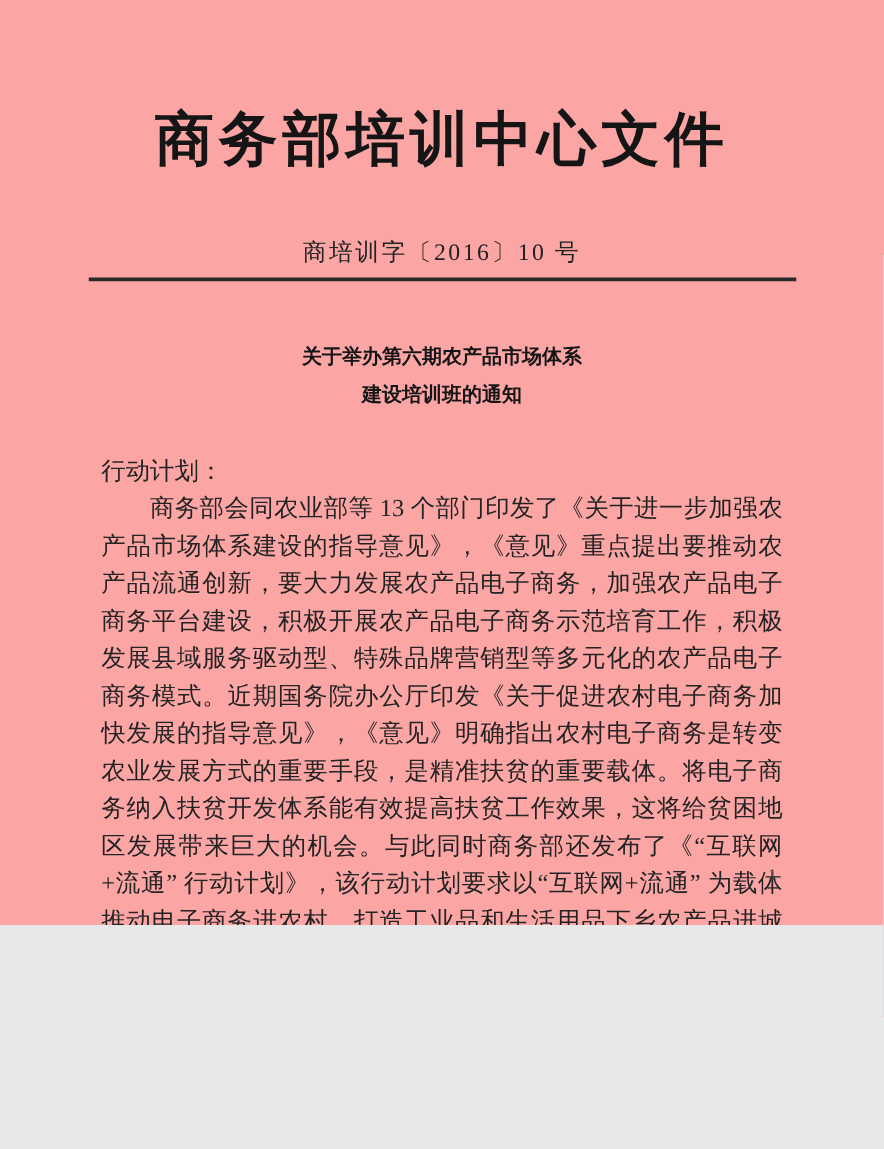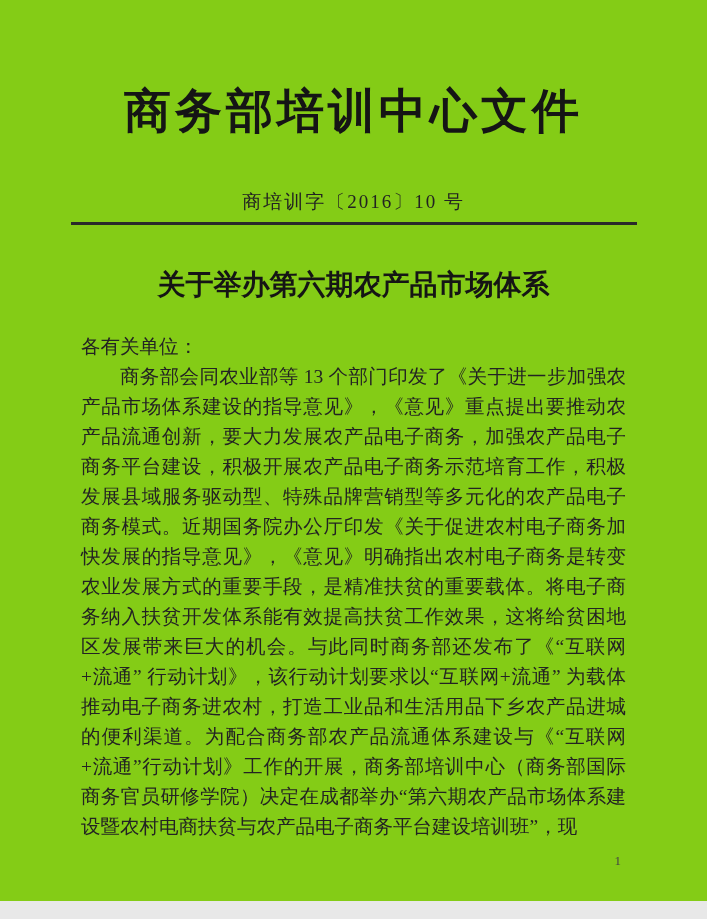--- a/index.html
+++ b/index.html
@@ -1,22 +1,22 @@
 <!DOCTYPE html>
 <html><head>
 <meta charset="utf-8">
 <style>
   * { margin: 0; padding: 0; box-sizing: border-box; }
   html, body { background: #e8e8e8; }
   .page {
     position: relative;
     width: 707px;
-    height: 901px;
+    height: 740px;
     margin: 0 auto;
-    background: #84cc16;
+    background: #fca5a5;
     color: #1c1c1c;
     font-family: "Liberation Serif", "DejaVu Serif", serif;
     overflow: hidden;
   }
   .doc-title {
     margin-top: 80px;
     text-align: center;
     font-size: 47px;
     font-weight: bold;
     letter-spacing: 4px;
@@ -33,21 +33,21 @@
   .header-rule {
     width: 566px;
     margin: 7px auto 0 auto;
     border: none;
     border-top: 3px solid #2a2a2a;
     height: 0;
   }
   .subject {
     margin-top: 44px;
     text-align: center;
-    font-size: 28px;
+    font-size: 16px;
     font-weight: bold;
     line-height: 31px;
     color: #151515;
     font-family: "DejaVu Sans", "Liberation Sans", sans-serif;
   }
   .body-block {
     width: 545px;
     margin: 32px auto 0 auto;
     font-size: 19.5px;
     line-height: 30px;
@@ -74,22 +74,23 @@
 <div class="page">
 
   <div class="doc-title">商务部培训中心文件</div>
 
   <div class="doc-number">商培训字〔2016〕10 号</div>
 
   <hr class="header-rule">
 
   <div class="subject">
     <div>关于举办第六期农产品市场体系</div>
+    <div>建设培训班的通知</div>
   </div>
 
   <div class="body-block">
-    <div class="salutation">各有关单位：</div>
+    <div class="salutation">行动计划：</div>
     <div class="paragraph">商务部会同农业部等 13 个部门印发了《关于进一步加强农产品市场体系建设的指导意见》，《意见》重点提出要推动农产品流通创新，要大力发展农产品电子商务，加强农产品电子商务平台建设，积极开展农产品电子商务示范培育工作，积极发展县域服务驱动型、特殊品牌营销型等多元化的农产品电子商务模式。近期国务院办公厅印发《关于促进农村电子商务加快发展的指导意见》，《意见》明确指出农村电子商务是转变农业发展方式的重要手段，是精准扶贫的重要载体。将电子商务纳入扶贫开发体系能有效提高扶贫工作效果，这将给贫困地区发展带来巨大的机会。与此同时商务部还发布了《“互联网+流通” 行动计划》，该行动计划要求以“互联网+流通” 为载体推动电子商务进农村，打造工业品和生活用品下乡农产品进城的便利渠道。为配合商务部农产品流通体系建设与《“互联网+流通”行动计划》工作的开展，商务部培训中心（商务部国际商务官员研修学院）决定在成都举办“第六期农产品市场体系建设暨农村电商扶贫与农产品电子商务平台建设培训班”，现</div>
   </div>
 
   <div class="page-number">1</div>
 
 </div>
 
 </body></html>

